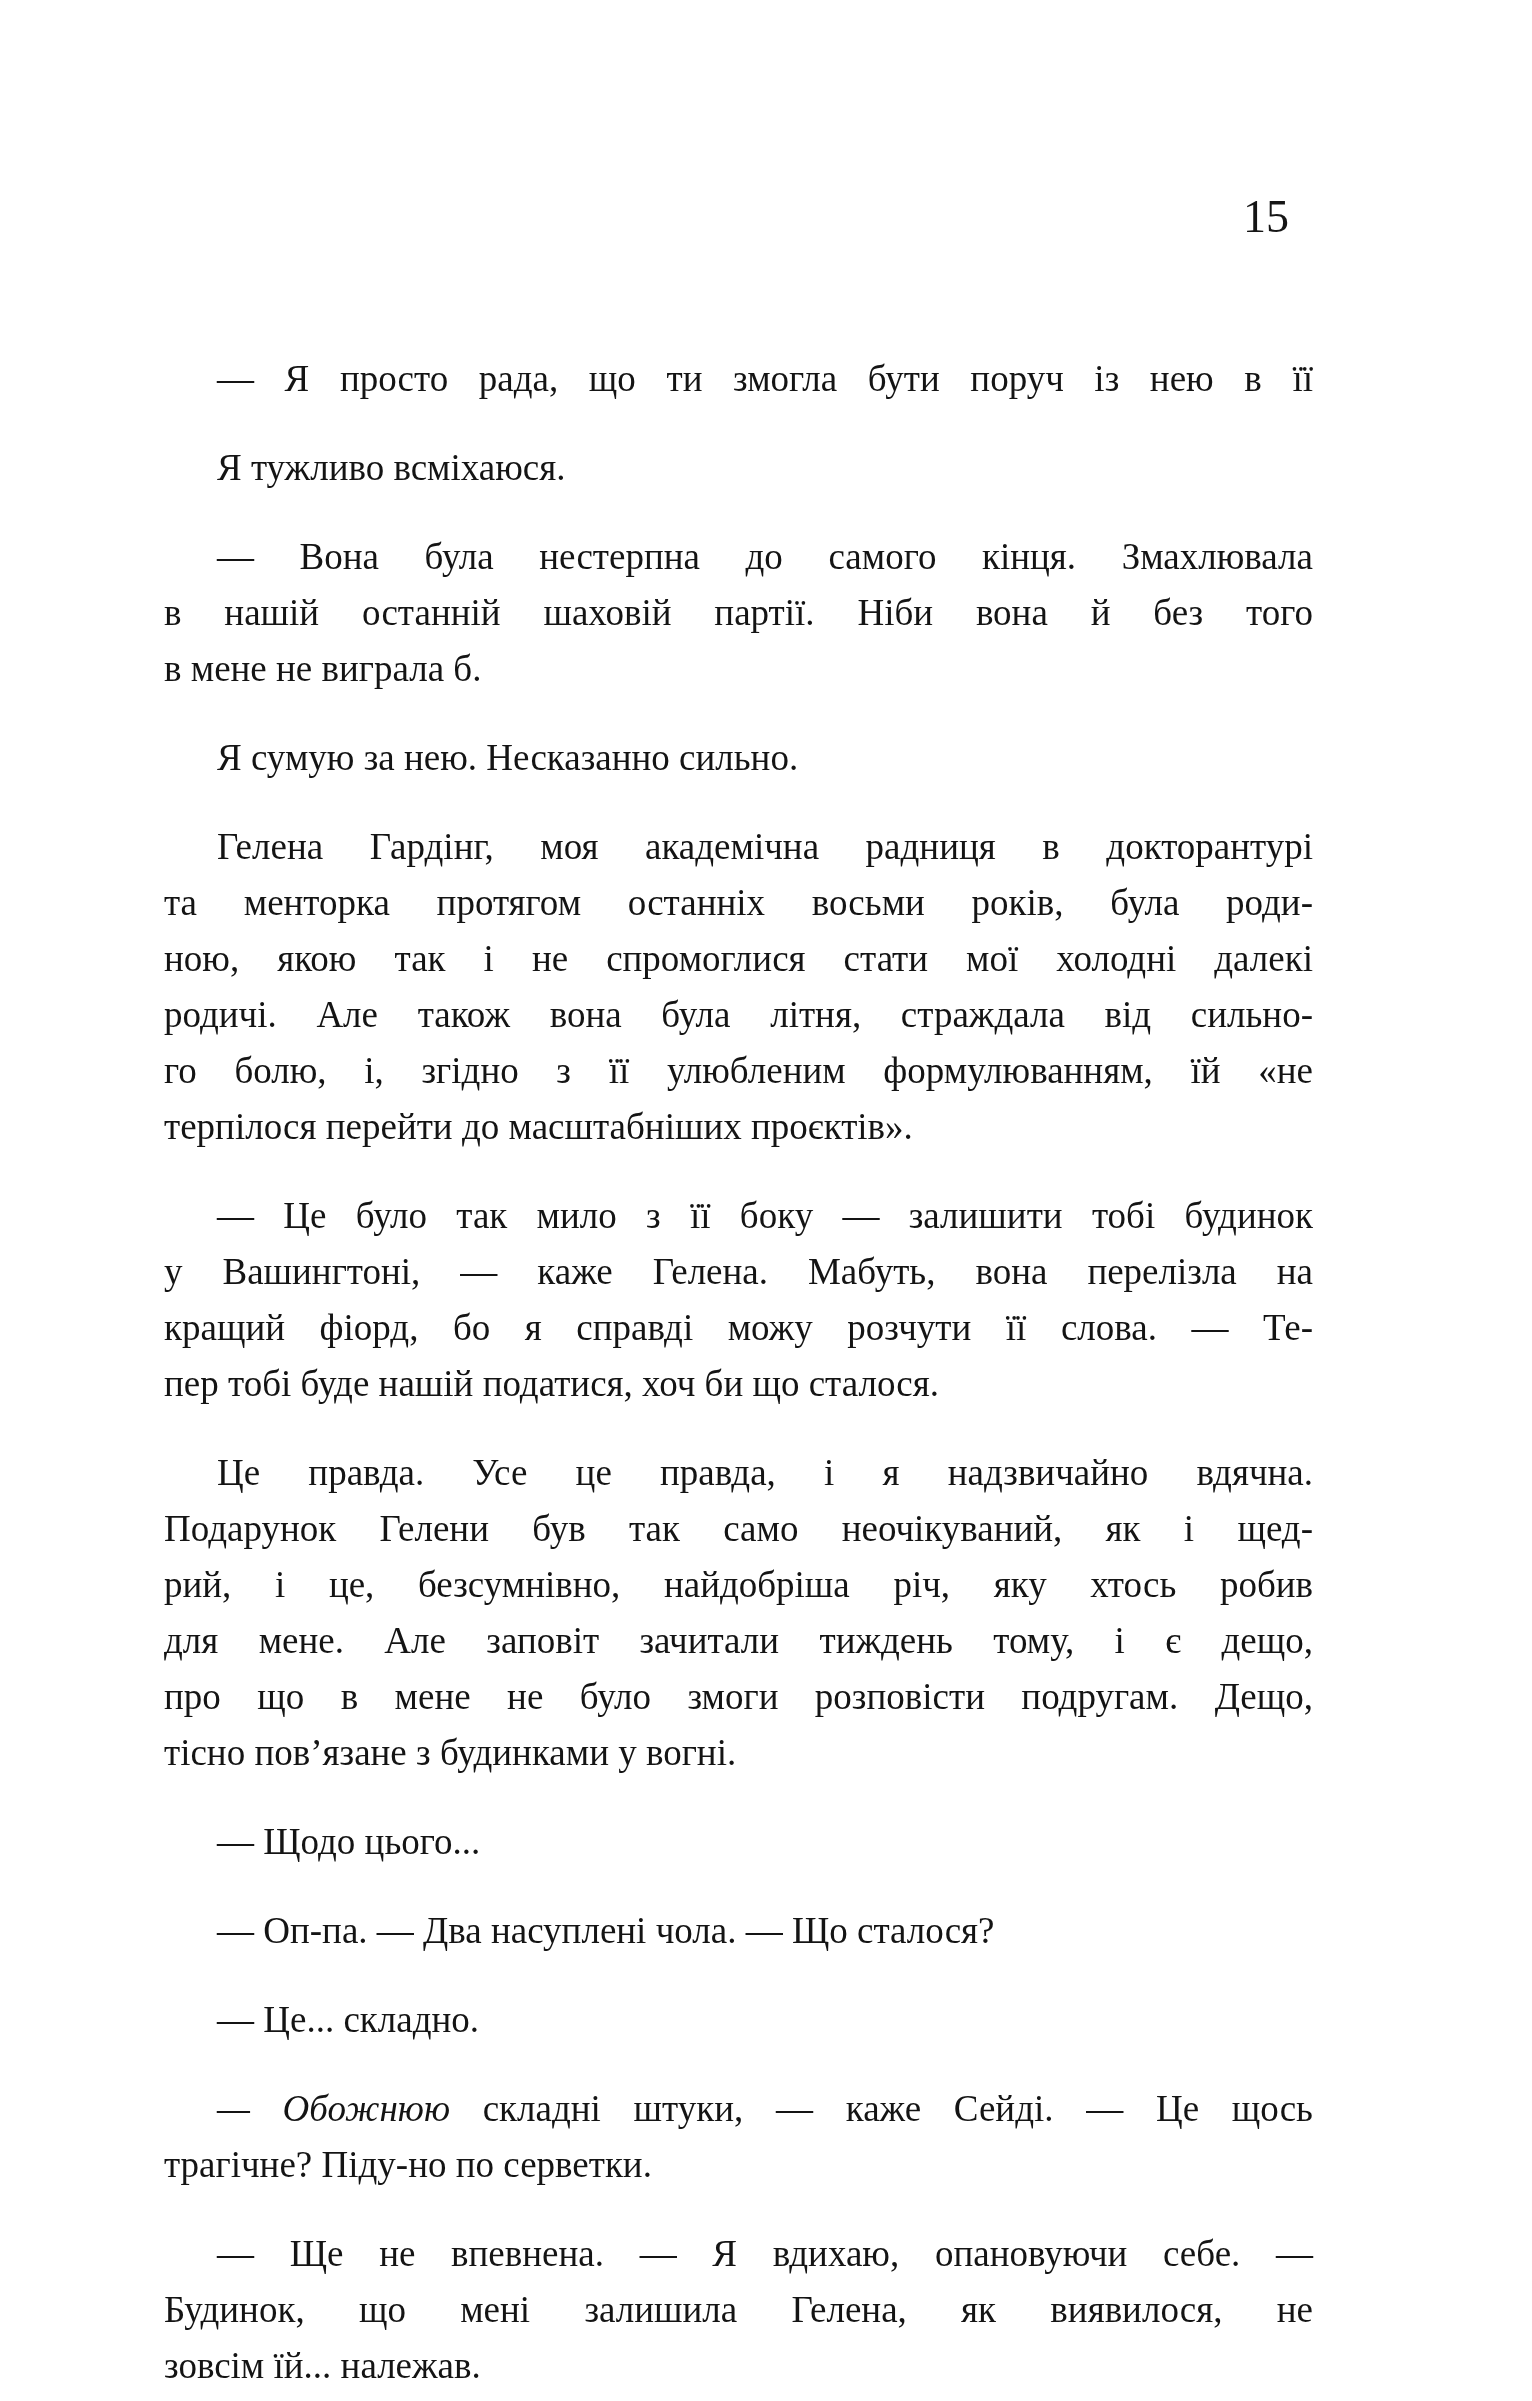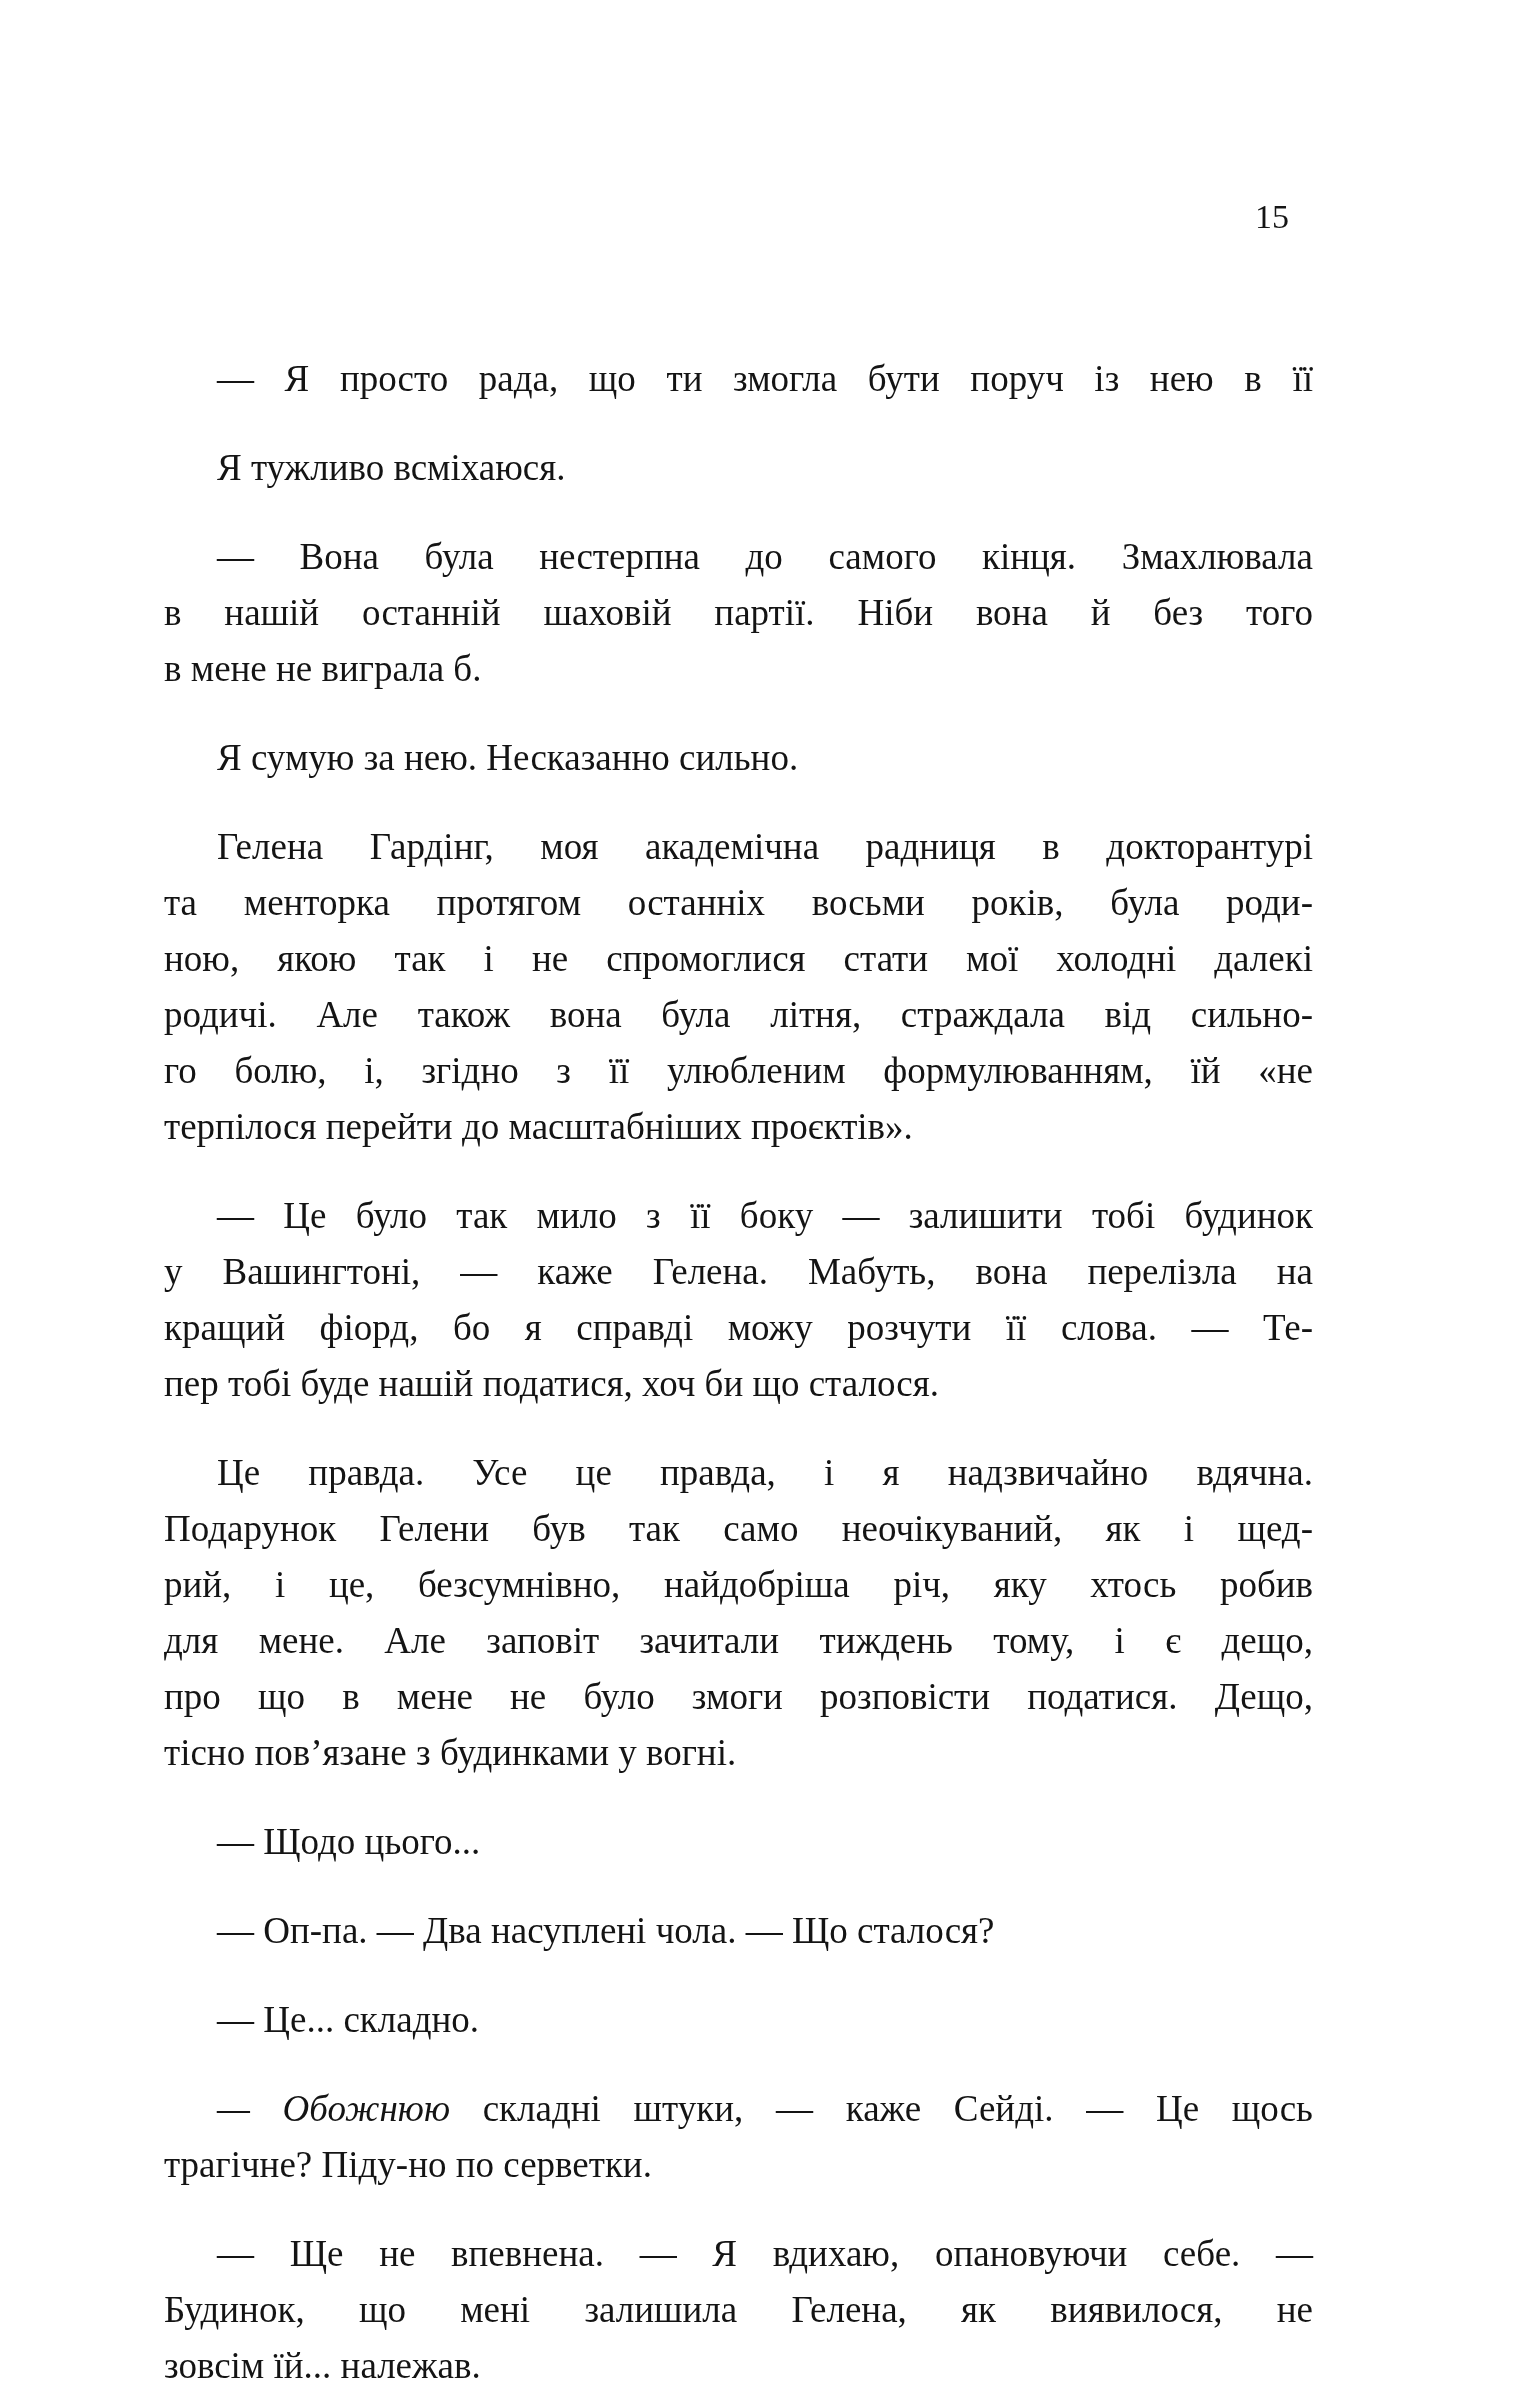--- a/index.html
+++ b/index.html
@@ -16,21 +16,21 @@
     color: #111111;
     font-family: "Liberation Serif", "DejaVu Serif", serif;
     overflow: hidden;
   }
   .page-number {
     position: absolute;
     top: 198px;
     left: 164px;
     width: 1125px;
     text-align: right;
-    font-size: 34px;
+    font-size: 46px;
     line-height: 38px;
     color: #151515;
   }
   .text-block {
     position: absolute;
     top: 318px;
     left: 164px;
     width: 1149px;
   }
   .line {
@@ -75,21 +75,21 @@
     <div class="line j">го болю, і, згідно з її улюбленим формулюванням, їй «не</div>
     <div class="line">терпілося перейти до масштабніших проєктів».</div>
     <div class="line indent j">— Це було так мило з її боку — залишити тобі будинок</div>
     <div class="line j">у Вашингтоні, — каже Гелена. Мабуть, вона перелізла на</div>
     <div class="line j">кращий фіорд, бо я справді можу розчути її слова. — Те-</div>
     <div class="line">пер тобі буде нашій податися, хоч би що сталося.</div>
     <div class="line indent j">Це правда. Усе це правда, і я надзвичайно вдячна.</div>
     <div class="line j">Подарунок Гелени був так само неочікуваний, як і щед-</div>
     <div class="line j">рий, і це, безсумнівно, найдобріша річ, яку хтось робив</div>
     <div class="line j">для мене. Але заповіт зачитали тиждень тому, і є дещо,</div>
-    <div class="line j">про що в мене не було змоги розповісти податися. Дещо,</div>
+    <div class="line j">про що в мене не було змоги розповісти подругам. Дещо,</div>
     <div class="line">тісно пов’язане з будинками у вогні.</div>
     <div class="line indent">— Щодо цього...</div>
     <div class="line indent">— Оп-па. — Два насуплені чола. — Що сталося?</div>
     <div class="line indent">— Це... складно.</div>
     <div class="line indent j"><span class="em">— Обожнюю</span><span> складні штуки, — каже Сейді. — Це щось</span></div>
     <div class="line">трагічне? Піду-но по серветки.</div>
     <div class="line indent j">— Ще не впевнена. — Я вдихаю, опановуючи себе. —</div>
     <div class="line j">Будинок, що мені залишила Гелена, як виявилося, не</div>
     <div class="line">зовсім їй... належав.</div>
   </div>

